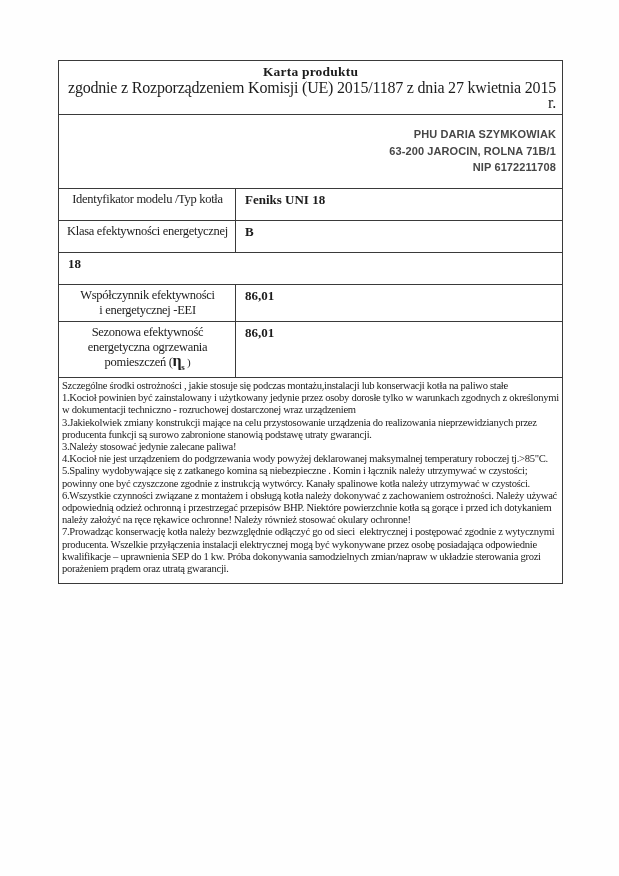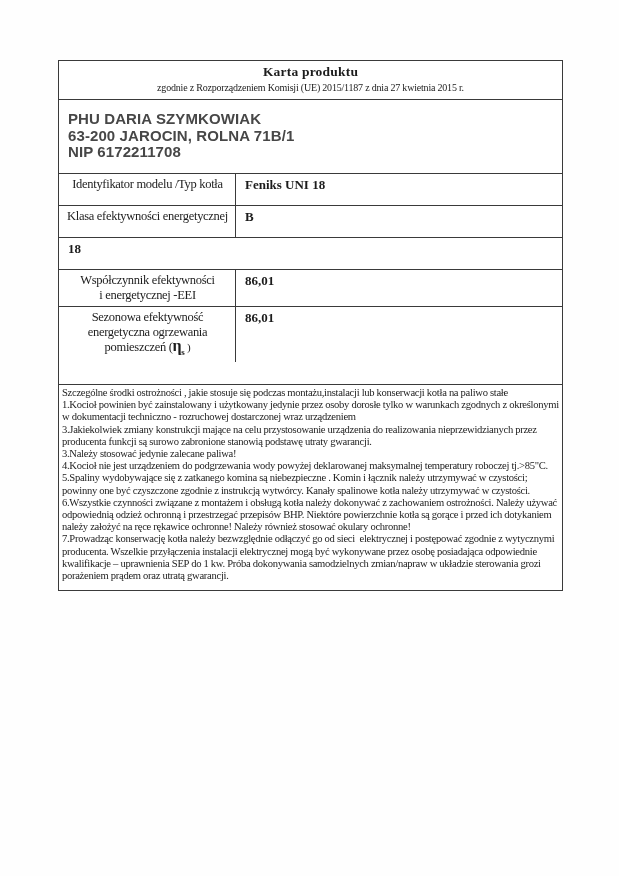--- a/index.html
+++ b/index.html
@@ -30,36 +30,37 @@
     min-height: 36px;
   }
   .doc-title {
     text-align: center;
     font-weight: bold;
     font-size: 13.5px;
     line-height: 16px;
     letter-spacing: 0.2px;
   }
   .doc-subtitle {
-    font-size: 10px;
+    font-size: 16px;
     line-height: 15px;
     letter-spacing: -0.2px;
-    text-align: center;
+    text-align: right;
   }
   
   .company-cell {
     border-top: 1.5px solid #3a3a3a;
     min-height: 61px;
     padding: 11px 6px 12px 9px;
     font-family: "Liberation Sans", sans-serif;
     font-weight: bold;
-    font-size: 15px;
+    font-size: 11px;
     line-height: 16.5px;
     color: #474747;
     letter-spacing: 0.1px;
+    text-align: right;
   }
   
   .spec-row {
     border-top: 1.5px solid #3a3a3a;
     display: flex;
     align-items: stretch;
   }
   .spec-label {
     width: 177px;
     flex: 0 0 177px;
@@ -90,21 +91,20 @@
     font-size: 9px;
     font-weight: bold;
     vertical-align: sub;
   }
   .label-suffix { white-space: pre; font-size: 11px; }
   
   .notes-cell {
     border-top: 1.5px solid #3a3a3a;
     min-height: 206px;
     padding: 2px 2px 6px 3px;
-    margin-top: 22px;
   }
   .notes-cell p {
     font-size: 10.6px;
     line-height: 12.2px;
     letter-spacing: -0.3px;
     white-space: pre-wrap;
   }
 </style>
 </head>
 <body>

